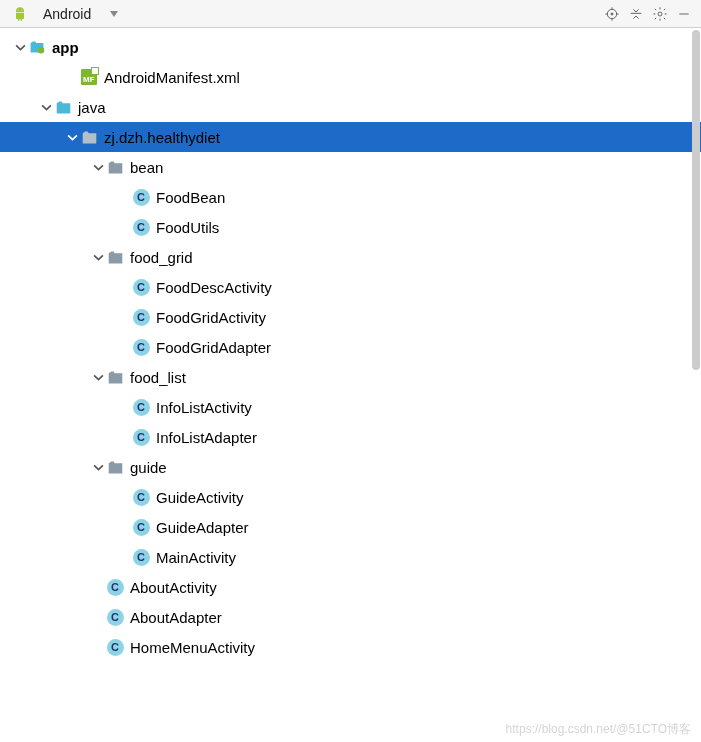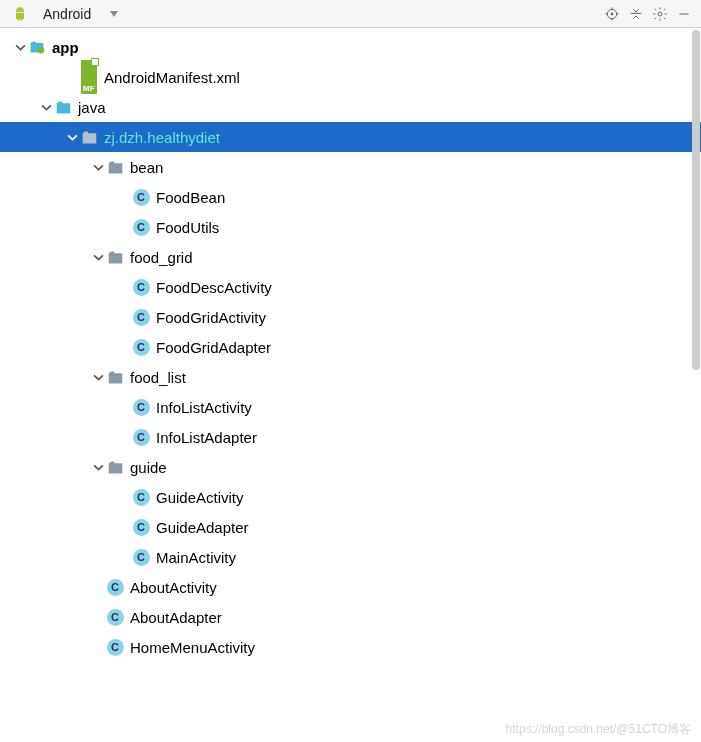--- a/index.html
+++ b/index.html
@@ -55,21 +55,21 @@
     }
     .row {
       display: flex;
       align-items: center;
       height: 30px;
       white-space: nowrap;
       cursor: pointer;
     }
     .row.selected {
       background: #1e6ac8;
-      color: #5eead4;
+      color: #000000;
     }
     .indent { display: inline-block; height: 1px; }
     .arrow {
       width: 16px; height: 16px;
       display: inline-flex; align-items: center; justify-content: center;
       color: #555;
       flex-shrink: 0;
     }
     .row.selected .arrow { color: #fff; }
     .arrow svg { width: 11px; height: 11px; }
@@ -77,21 +77,21 @@
     .node-icon {
       width: 18px; height: 18px;
       display: inline-flex; align-items: center; justify-content: center;
       margin-right: 6px;
       flex-shrink: 0;
     }
     .folder-icon svg { fill: #8b9aa7; }
     .folder-blue svg { fill: #4cb8d8; }
     .module-icon svg { width: 16px; height: 16px; }
     .mf-icon {
-      width: 16px; height: 34px;
+      width: 16px; height: 16px;
       background: #7db82c;
       color: #fff;
       font-size: 8px;
       font-weight: bold;
       display: flex; align-items: flex-end; justify-content: flex-start;
       padding: 1px 2px;
       border-radius: 1px;
       position: relative;
     }
     .mf-icon::before {

